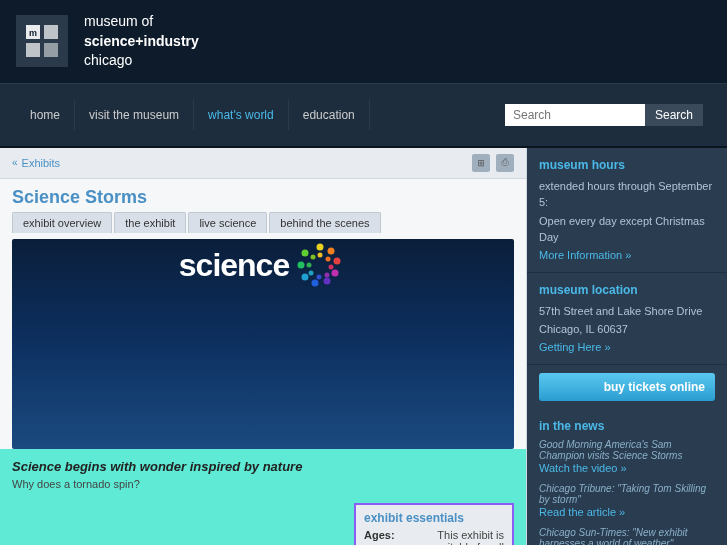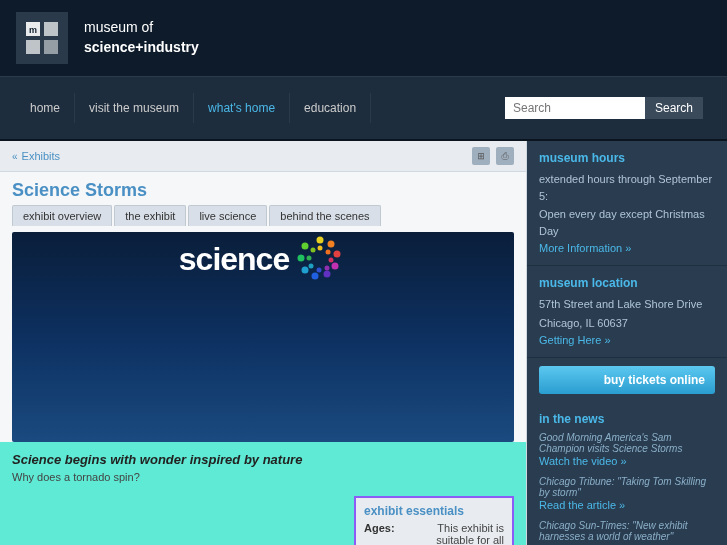--- a/index.html
+++ b/index.html
@@ -255,27 +255,28 @@
       <rect x="4" y="4" width="14" height="14" fill="#fff" opacity="0.9"></rect>
       <rect x="22" y="4" width="14" height="14" fill="#fff" opacity="0.7"></rect>
       <rect x="4" y="22" width="14" height="14" fill="#fff" opacity="0.7"></rect>
       <rect x="22" y="22" width="14" height="14" fill="#fff" opacity="0.5"></rect>
       <text x="7" y="15" font-size="9" fill="#0d1b2a" font-weight="bold">m</text>
     </svg>
   </div>
   <div id="site-title">
     <span>museum of</span>
     <span style="font-weight:bold;">science+industry</span>
+    <span>chicago</span>
   </div>
 </div>
 
 <div id="nav">
   <div class="nav-item">home</div>
   <div class="nav-item">visit the museum</div>
-  <div class="nav-item active">what's home</div>
+  <div class="nav-item active">what's world</div>
   <div class="nav-item">education</div>
   <div id="search-area">
     <input id="search-input" type="text" placeholder="Search" style="">
     <button id="search-button">Search</button>
   </div>
 </div>
 
 <div id="main">
 
   <div id="content">

